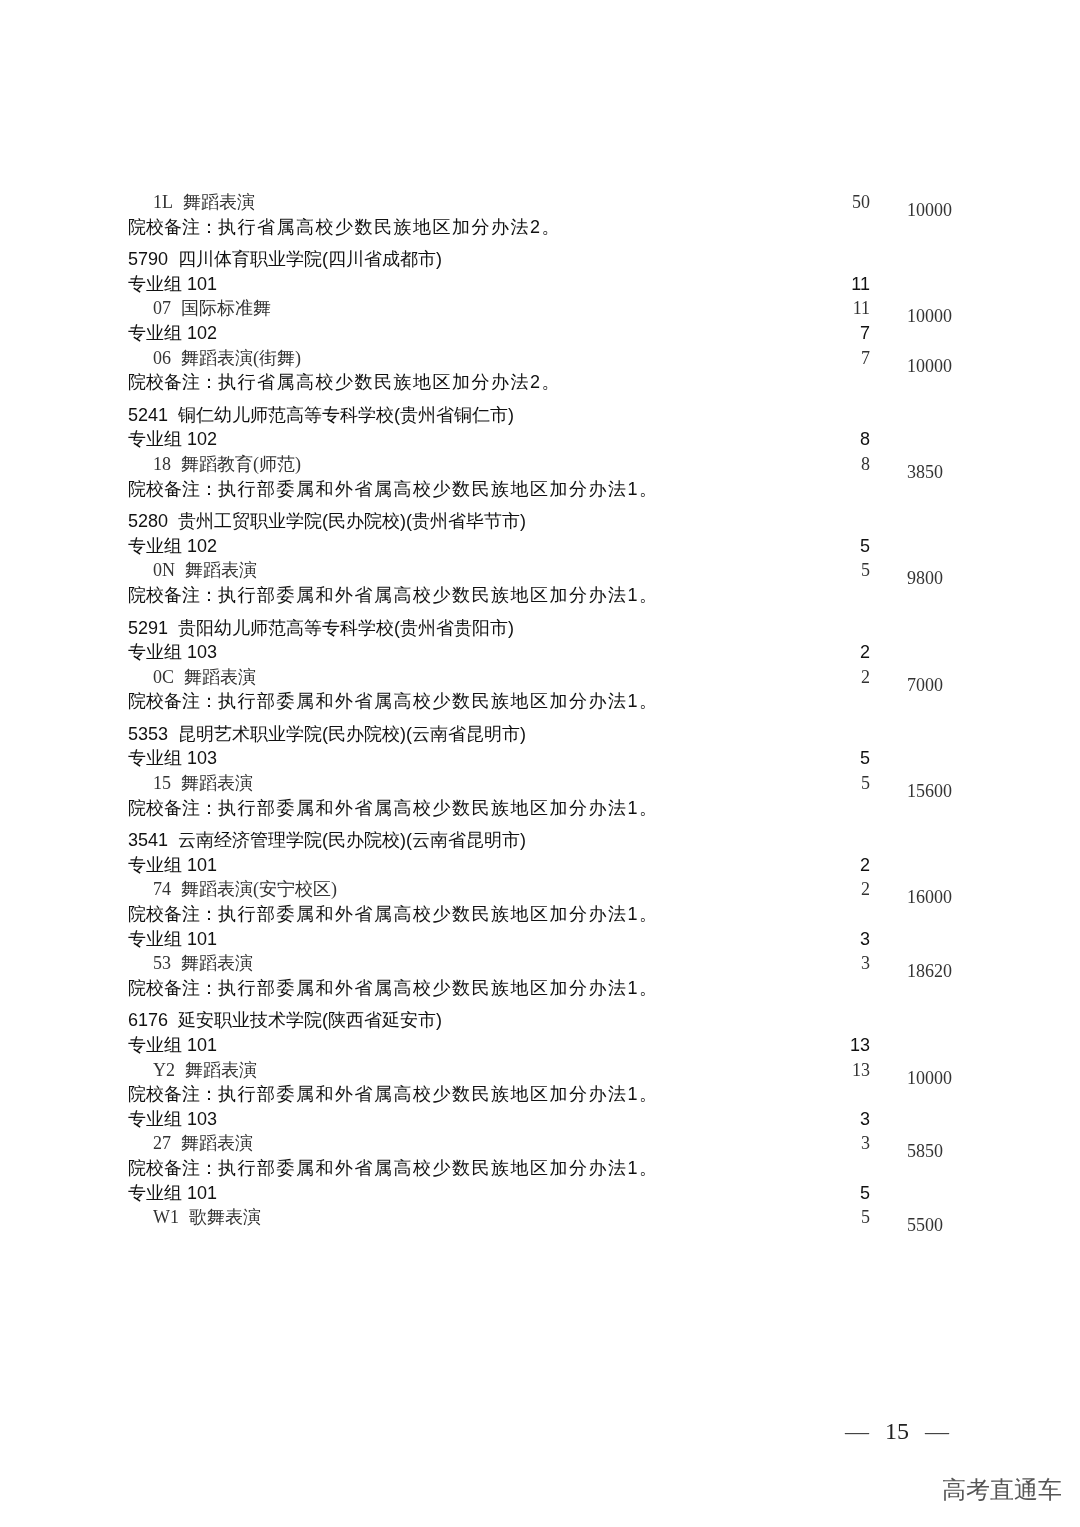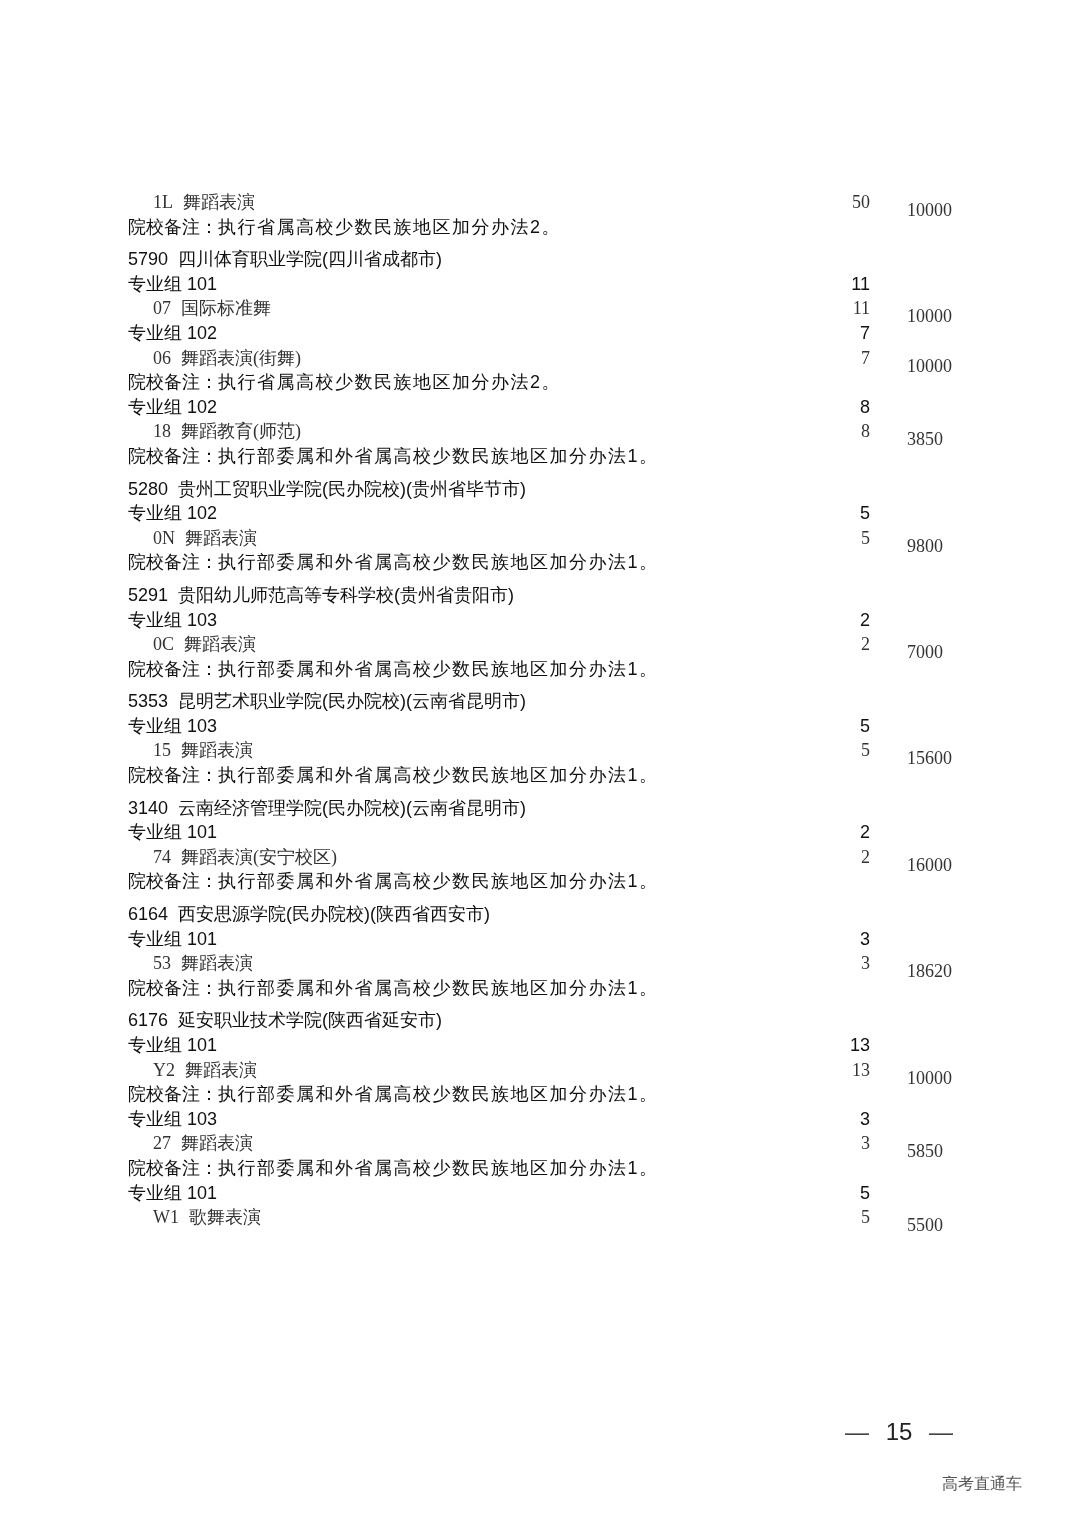--- a/index.html
+++ b/index.html
@@ -11,23 +11,23 @@
     .row.major .left { left: 153px; font-family: "Liberation Serif", "DejaVu Serif", serif; color: #333; }
     .row.school .left, .row.group .left { font-family: "Liberation Sans", "DejaVu Sans", sans-serif; color: #111; }
     .row.note .left { font-family: "Liberation Sans", "DejaVu Sans", sans-serif; color: #111; letter-spacing: 1.5px; }
     .row.note .note-label { letter-spacing: 0; }
     .row .num { position: absolute; right: 210px; width: 60px; text-align: right; }
     .row.group .num { font-family: "Liberation Sans", "DejaVu Sans", sans-serif; color: #111; }
     .row.major .num { font-family: "Liberation Serif", "DejaVu Serif", serif; color: #333; }
     .row .fee { position: absolute; left: 907px; font-family: "Liberation Serif", "DejaVu Serif", serif; color: #333; margin-top: 8px; }
     .code { margin-right: 10px; }
     .row.school { margin-top: 8px; }
-    .page-number { position: absolute; left: 845px; top: 1418px; font-family: Liberation Sans, sans-serif; font-size: 24px; color: #222; }
+    .page-number { position: absolute; left: 845px; top: 1418px; font-family: Liberation Serif, serif; font-size: 24px; color: #222; }
     .page-number .dash { color: #444; }
-    .watermark { position: absolute; left: 942px; top: 1474px; font-family: "DejaVu Sans", sans-serif; font-size: 16px; color: #555; }
+    .watermark { position: absolute; left: 942px; top: 1474px; font-family: "DejaVu Sans", sans-serif; font-size: 24px; color: #555; }
   </style>
 </head>
 <body>
 
 <div class="page">
   <div class="rows" id="rows">
       <div class="row major">
         <span class="left"><span class="code">1L</span><span>舞蹈表演</span></span>
         <span class="num">50</span>
         <span class="fee">10000</span>
@@ -51,20 +51,23 @@
         <span class="left">专业组 102</span>
         <span class="num">7</span>
       </div>
       <div class="row major">
         <span class="left"><span class="code">06</span><span>舞蹈表演(街舞)</span></span>
         <span class="num">7</span>
         <span class="fee">10000</span>
       </div>
       <div class="row note">
         <span class="left"><span class="note-label">院校备注：</span><span>执行省属高校少数民族地区加分办法2。</span></span>
+      </div>
+      <div class="row school">
+        <span class="left"><span class="code">5241</span><span>铜仁幼儿师范高等专科学校(贵州省铜仁市)</span></span>
       </div>
       <div class="row group">
         <span class="left">专业组 102</span>
         <span class="num">8</span>
       </div>
       <div class="row major">
         <span class="left"><span class="code">18</span><span>舞蹈教育(师范)</span></span>
         <span class="num">8</span>
         <span class="fee">3850</span>
       </div>
@@ -110,36 +113,33 @@
       </div>
       <div class="row major">
         <span class="left"><span class="code">15</span><span>舞蹈表演</span></span>
         <span class="num">5</span>
         <span class="fee">15600</span>
       </div>
       <div class="row note">
         <span class="left"><span class="note-label">院校备注：</span><span>执行部委属和外省属高校少数民族地区加分办法1。</span></span>
       </div>
       <div class="row school">
-        <span class="left"><span class="code">3140</span><span>云南经济管理学院(民办院校)(云南省昆明市)</span></span>
+        <span class="left"><span class="code">3541</span><span>云南经济管理学院(民办院校)(云南省昆明市)</span></span>
       </div>
       <div class="row group">
         <span class="left">专业组 101</span>
         <span class="num">2</span>
       </div>
       <div class="row major">
         <span class="left"><span class="code">74</span><span>舞蹈表演(安宁校区)</span></span>
         <span class="num">2</span>
         <span class="fee">16000</span>
       </div>
       <div class="row note">
         <span class="left"><span class="note-label">院校备注：</span><span>执行部委属和外省属高校少数民族地区加分办法1。</span></span>
-      </div>
-      <div class="row school">
-        <span class="left"><span class="code">6164</span><span>西安思源学院(民办院校)(陕西省西安市)</span></span>
       </div>
       <div class="row group">
         <span class="left">专业组 101</span>
         <span class="num">3</span>
       </div>
       <div class="row major">
         <span class="left"><span class="code">53</span><span>舞蹈表演</span></span>
         <span class="num">3</span>
         <span class="fee">18620</span>
       </div>

